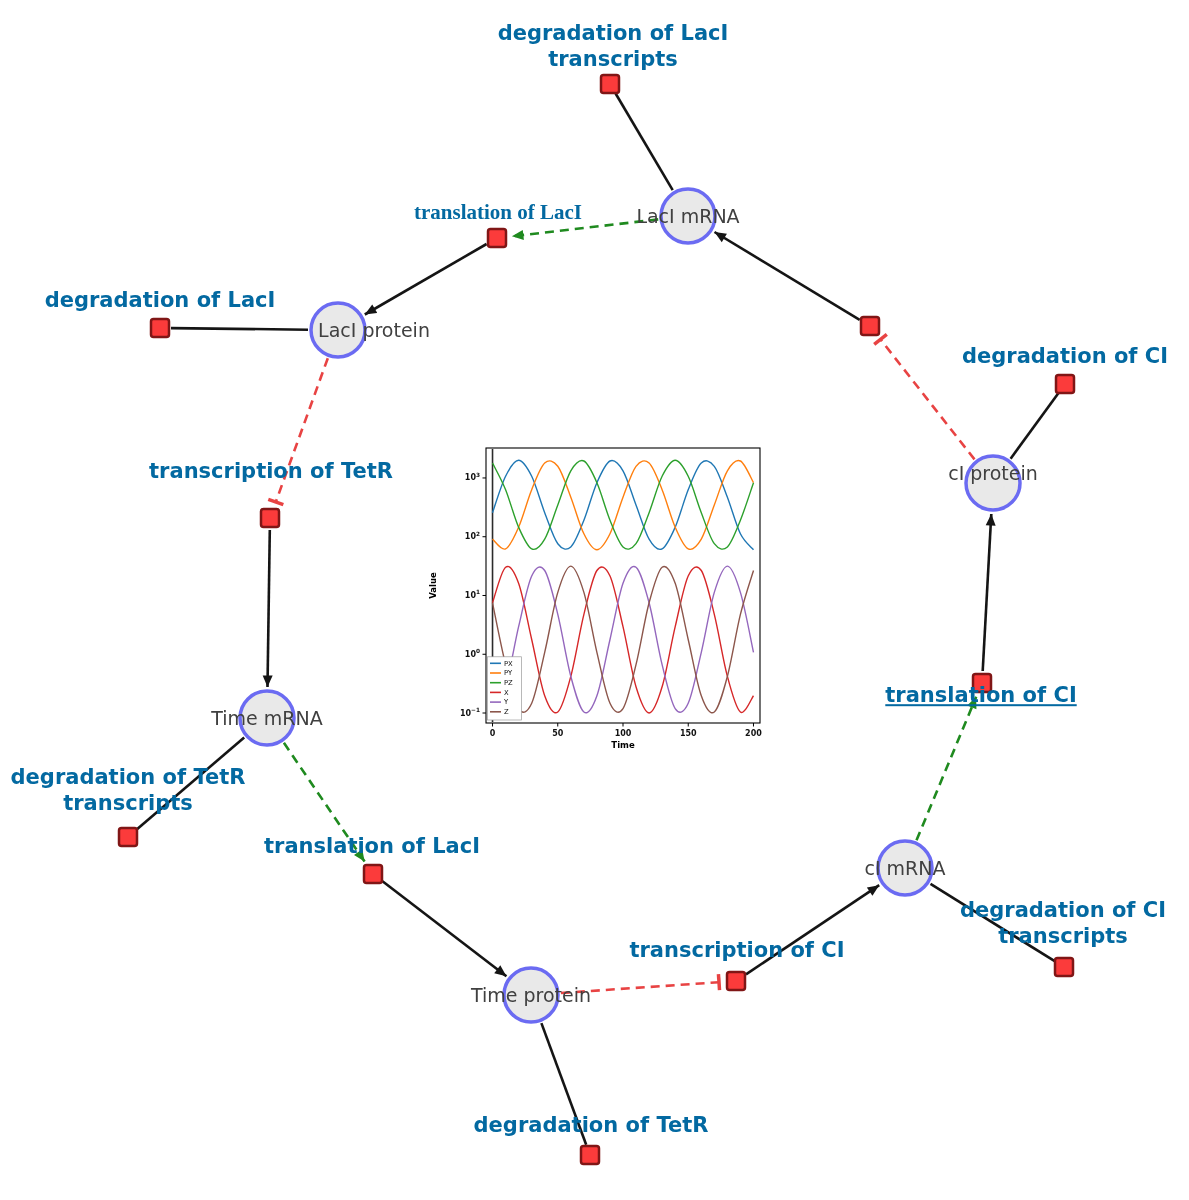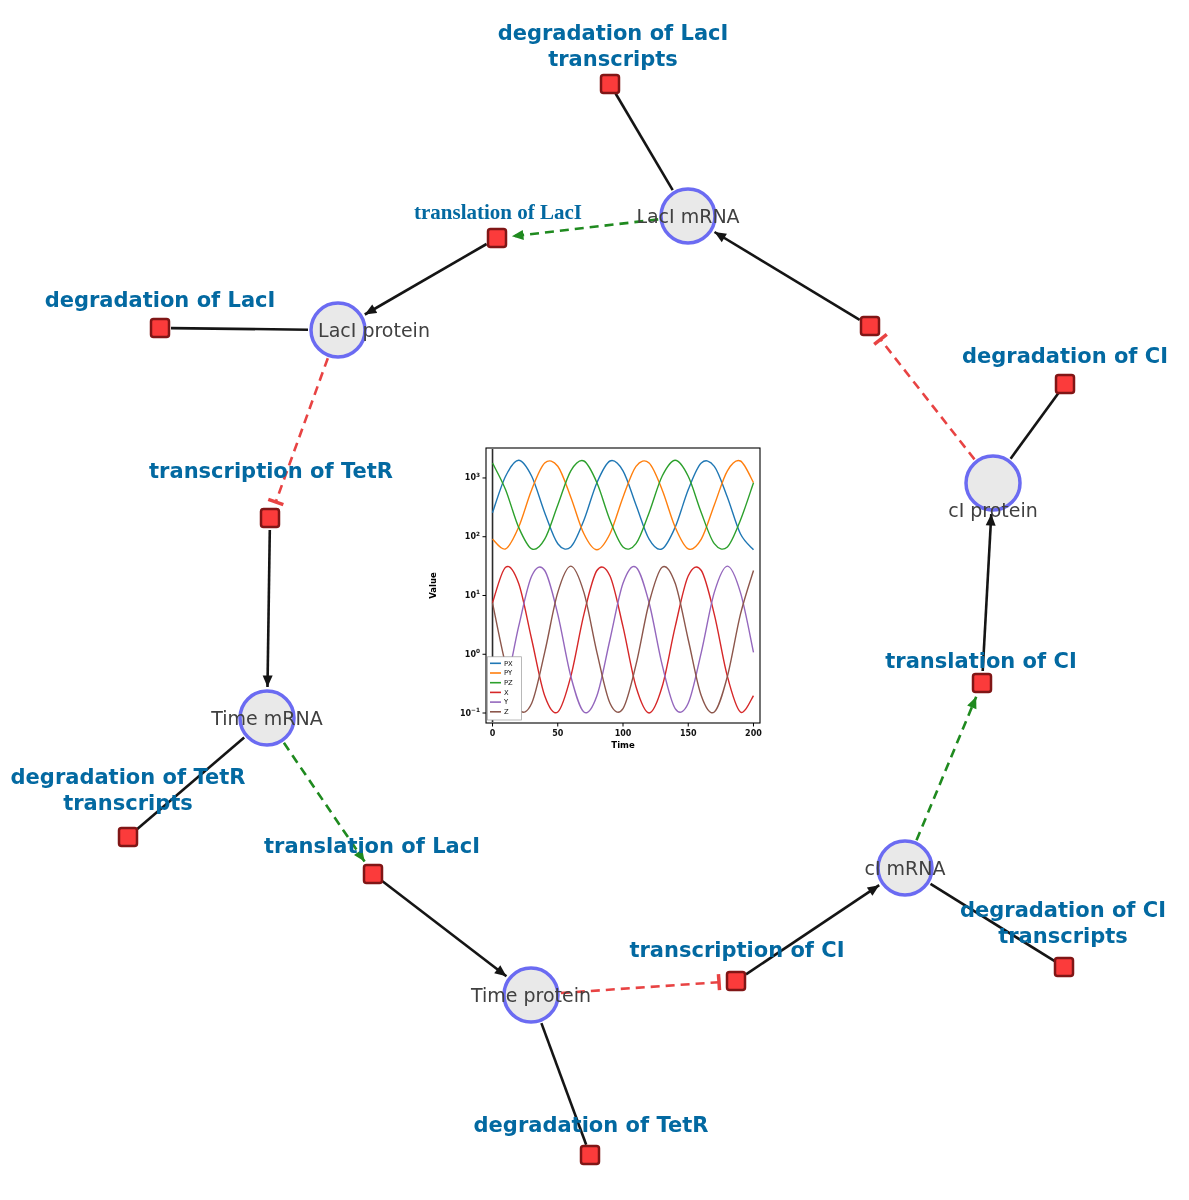--- a/index.html
+++ b/index.html
@@ -73,38 +73,38 @@
         <rect x="581" y="1146" width="18" height="18" rx="2.5" fill="#fb3b3b" stroke="#801616" stroke-width="2.5"></rect>
       </g>
   </svg>
 
   <div id="label-layer">
       <div class="species-label" style="left: 688px; top: 216px;">LacI mRNA</div>
       <div class="species-label" style="left: 338px; top: 330px; margin-left: 36px;">LacI protein</div>
       <div class="species-label" style="left: 267px; top: 718px;">Time mRNA</div>
       <div class="species-label" style="left: 531px; top: 995px;">Time protein</div>
       <div class="species-label" style="left: 905px; top: 868px;">cI mRNA</div>
-      <div class="species-label" style="left: 993px; top: 510px;">cI protein</div>
+      <div class="species-label" style="left: 993px; top: 473px;">cI protein</div>
       <div class="reaction-label" style="left: 613px; top: 47px;">
         <div>degradation of LacI</div>
         <div>transcripts</div>
       </div>
       <div class="reaction-label" style="left: 498px; top: 213px; font-family: Liberation Serif, serif;">
         <div>translation of LacI</div>
       </div>
       <div class="reaction-label" style="left: 160px; top: 301px;">
         <div>degradation of LacI</div>
       </div>
       <div class="reaction-label" style="left: 1065px; top: 357px;">
         <div>degradation of CI</div>
       </div>
       <div class="reaction-label" style="left: 271px; top: 472px;">
         <div>transcription of TetR</div>
       </div>
-      <div class="reaction-label" style="left: 981px; top: 662px;">
+      <div class="reaction-label" style="left: 981px; top: 696px; text-decoration: underline;">
         <div>translation of CI</div>
       </div>
       <div class="reaction-label" style="left: 128px; top: 791px;">
         <div>degradation of TetR</div>
         <div>transcripts</div>
       </div>
       <div class="reaction-label" style="left: 372px; top: 847px;">
         <div>translation of LacI</div>
       </div>
       <div class="reaction-label" style="left: 737px; top: 951px;">

